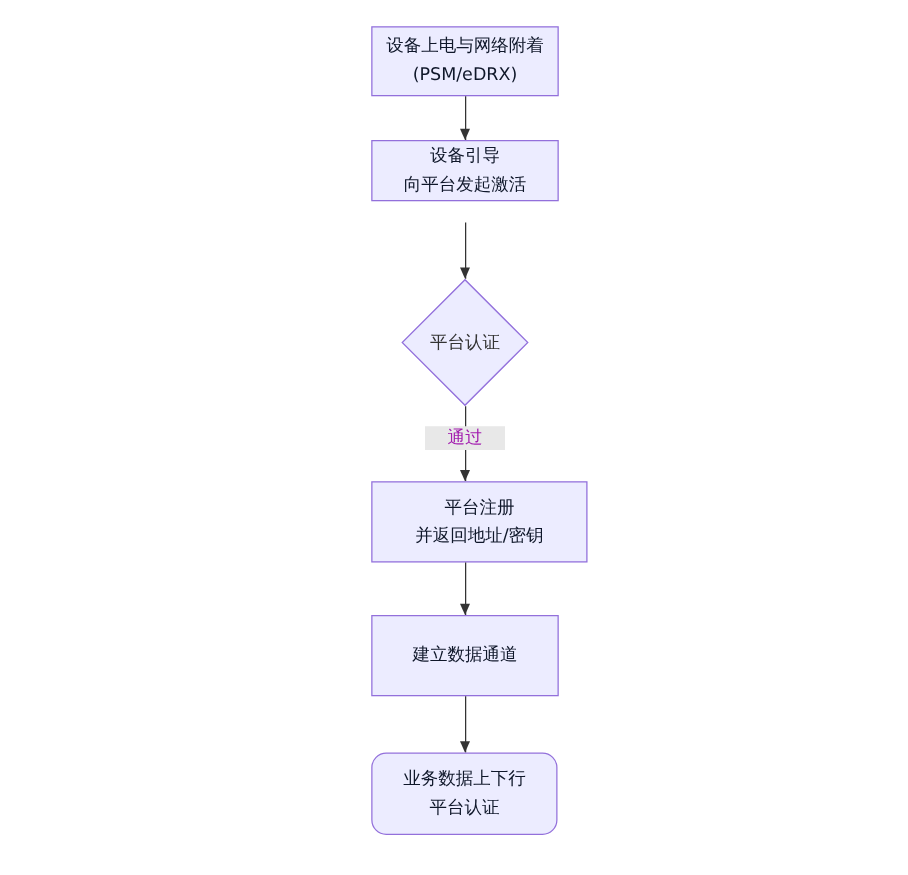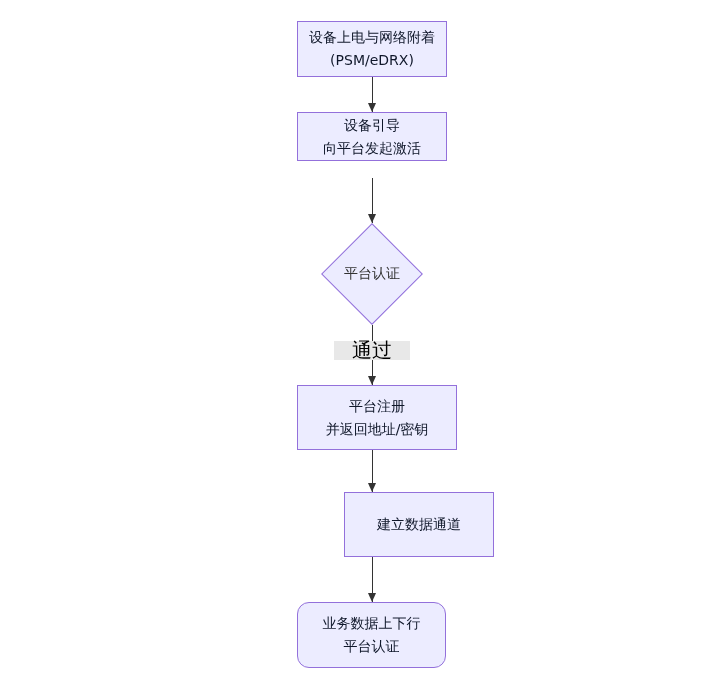--- a/index.html
+++ b/index.html
@@ -26,22 +26,22 @@
     line-height: 23px;
     display: flex;
     flex-direction: column;
     align-items: center;
     justify-content: center;
     text-align: center;
     white-space: nowrap;
   }
   .n1 { left: 297px; top: 21px;  width: 150px; height: 56px; }
   .n2 { left: 297px; top: 112px; width: 150px; height: 49px; font-family: Liberation Serif, serif; }
-  .n4 { left: 297px; top: 385px; width: 160px; height: 65px; }
-  .n5 { left: 297px; top: 492px; width: 150px; height: 65px; margin-left: 47px; }
+  .n4 { left: 297px; top: 385px; width: 173px; height: 65px; }
+  .n5 { left: 297px; top: 492px; width: 150px; height: 65px; }
   .n6 { left: 297px; top: 602px; width: 149px; height: 66px; border-radius: 12px; }
 
   
   .diamond-wrap {
     position: absolute;
     left: 336px;
     top: 238px;
     width: 72px;
     height: 72px;
   }
@@ -86,22 +86,22 @@
     border-top: 9px solid #333333;
   }
 
   
   .edge-label {
     position: absolute;
     left: 372px;
     top: 341px;
     transform: translateX(-50%);
     background: #e8e8e8;
-    color: #000000;
-    font-size: 20px;
+    color: #a21caf;
+    font-size: 14px;
     line-height: 19px;
     padding: 0 18px;
     white-space: nowrap;
   }
 </style>
 </head>
 <body>
 
 <div class="canvas">
 

